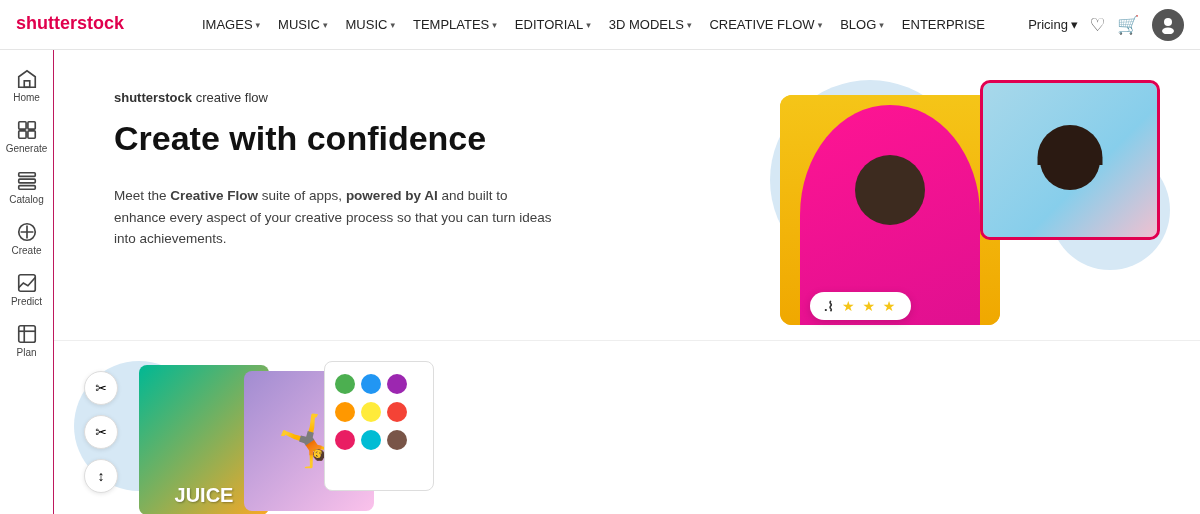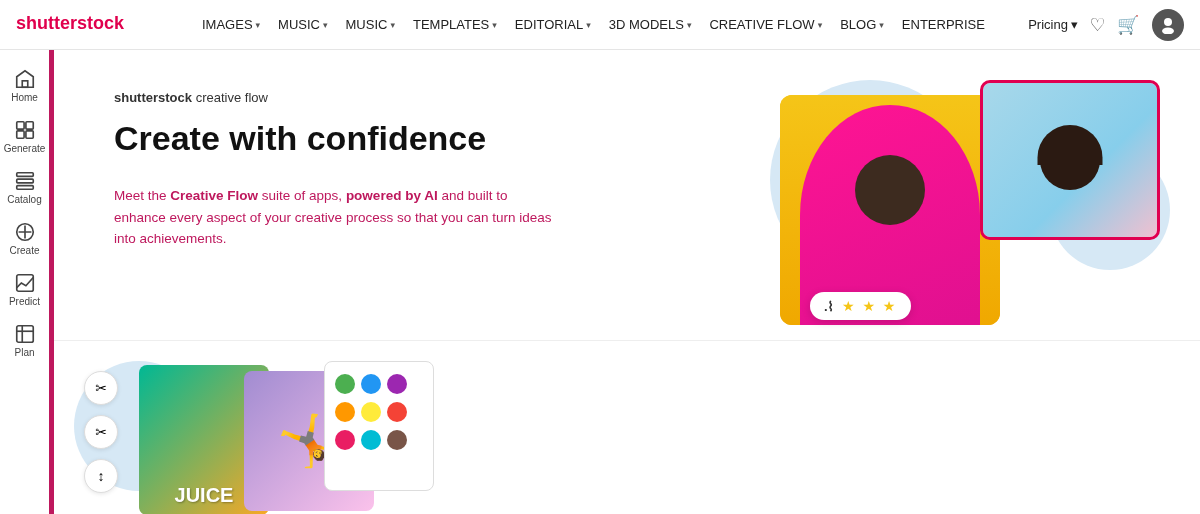--- a/index.html
+++ b/index.html
@@ -66,21 +66,21 @@
 
     
     .layout {
       display: flex;
       height: calc(514px - 50px);
     }
 
     
     .sidebar {
       width: 54px;
-      border-right: 5px solid #be185d;
+      border-right: 1px solid #be185d;
       display: flex;
       flex-direction: column;
       align-items: center;
       padding-top: 10px;
       gap: 4px;
       background: #fff;
     }
     .sidebar-item {
       display: flex;
       flex-direction: column;
@@ -127,21 +127,21 @@
     }
     .hero-title {
       font-size: 34px;
       font-weight: bold;
       color: #111;
       margin-bottom: 18px;
       line-height: 1.15;
     }
     .hero-desc {
       font-size: 13.5px;
-      color: #be185d;
+      color: #404040;
       line-height: 1.6;
       max-width: 440px;
       margin-top: 27px;
     }
     .hero-desc .desc-bold { font-weight: bold; }
 
     
     .hero-image {
       position: absolute;
       right: 30px;

